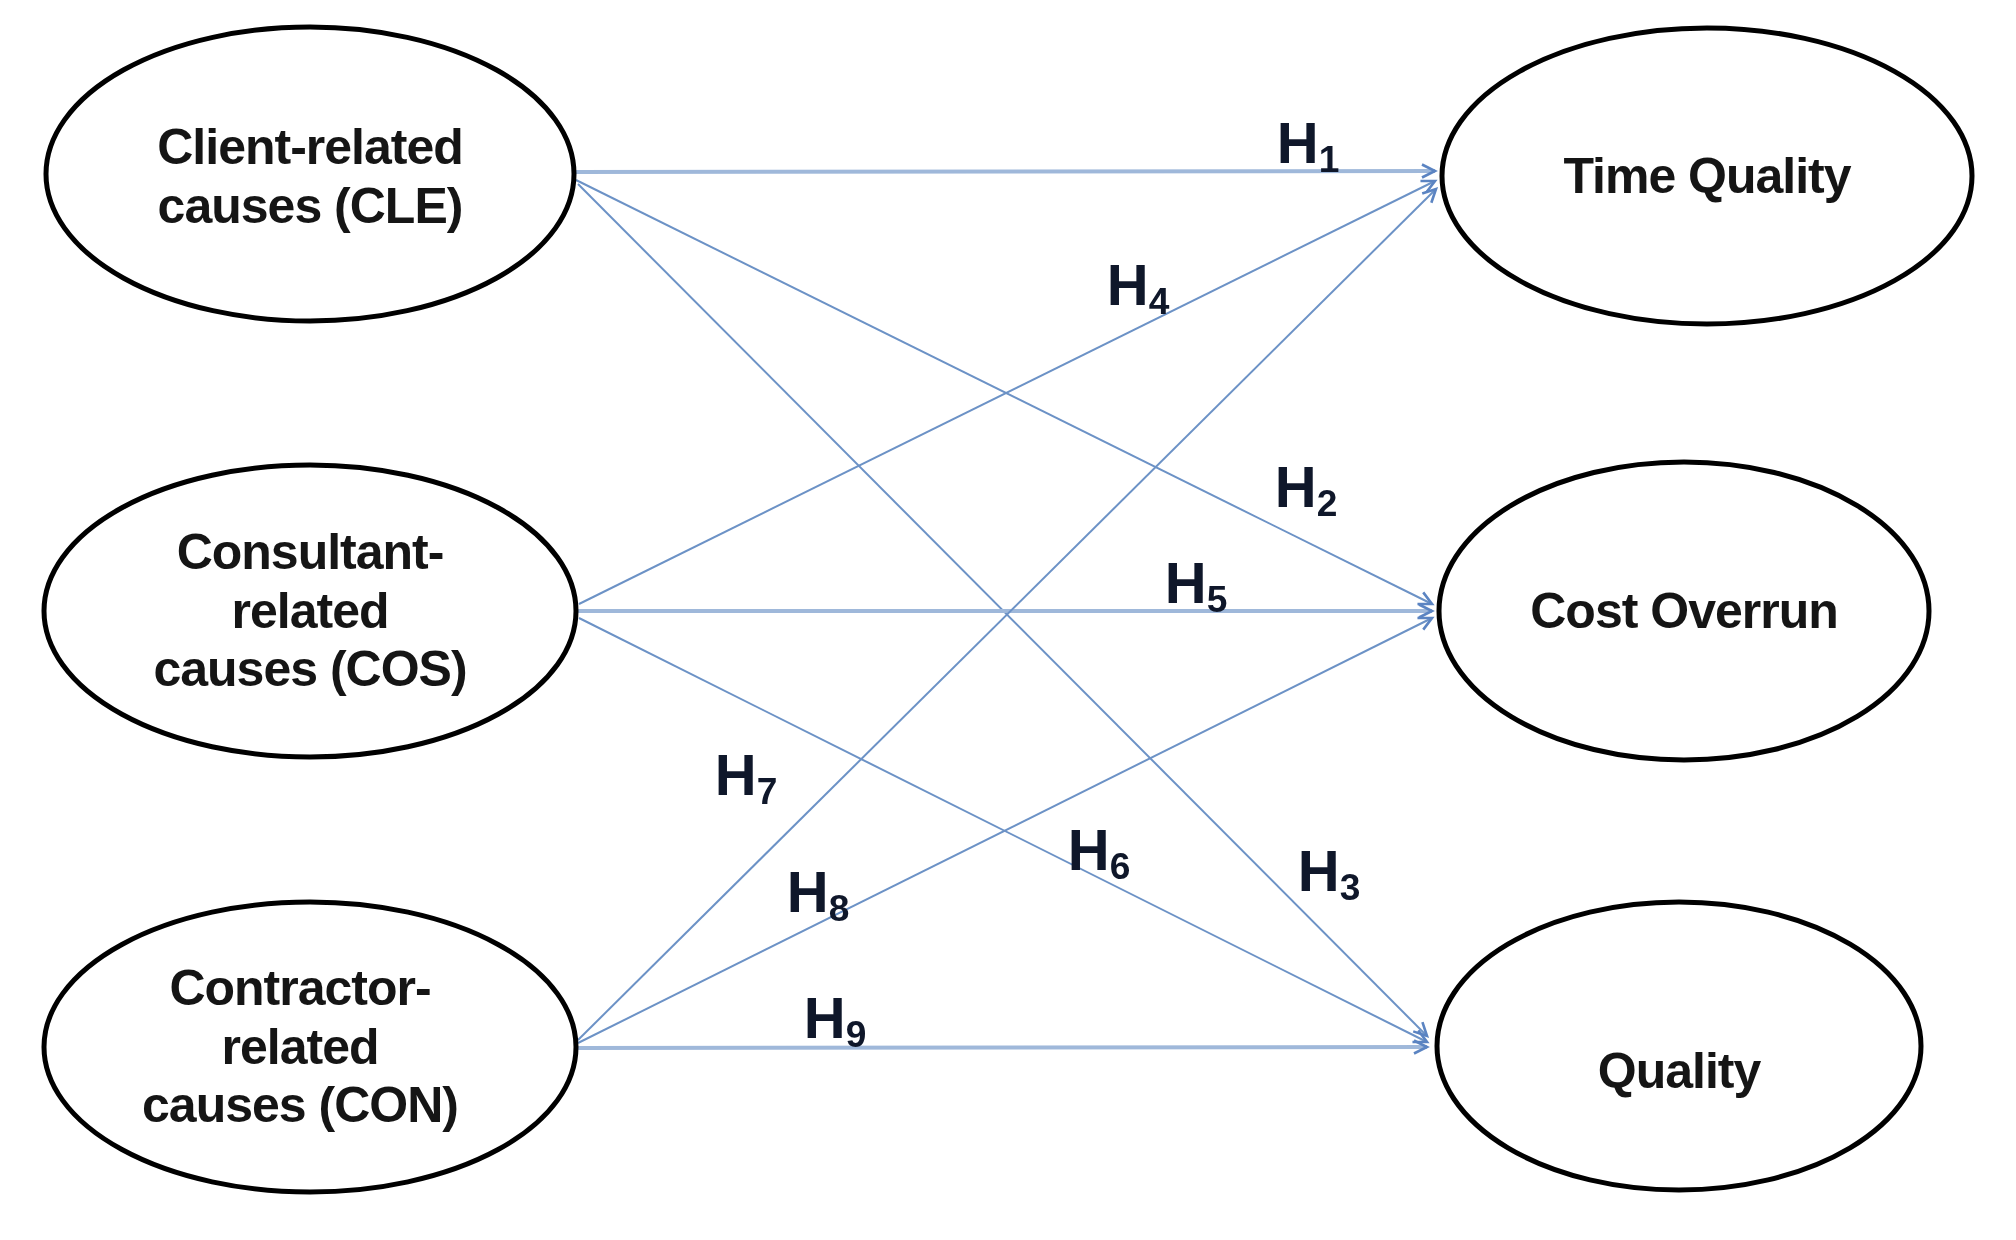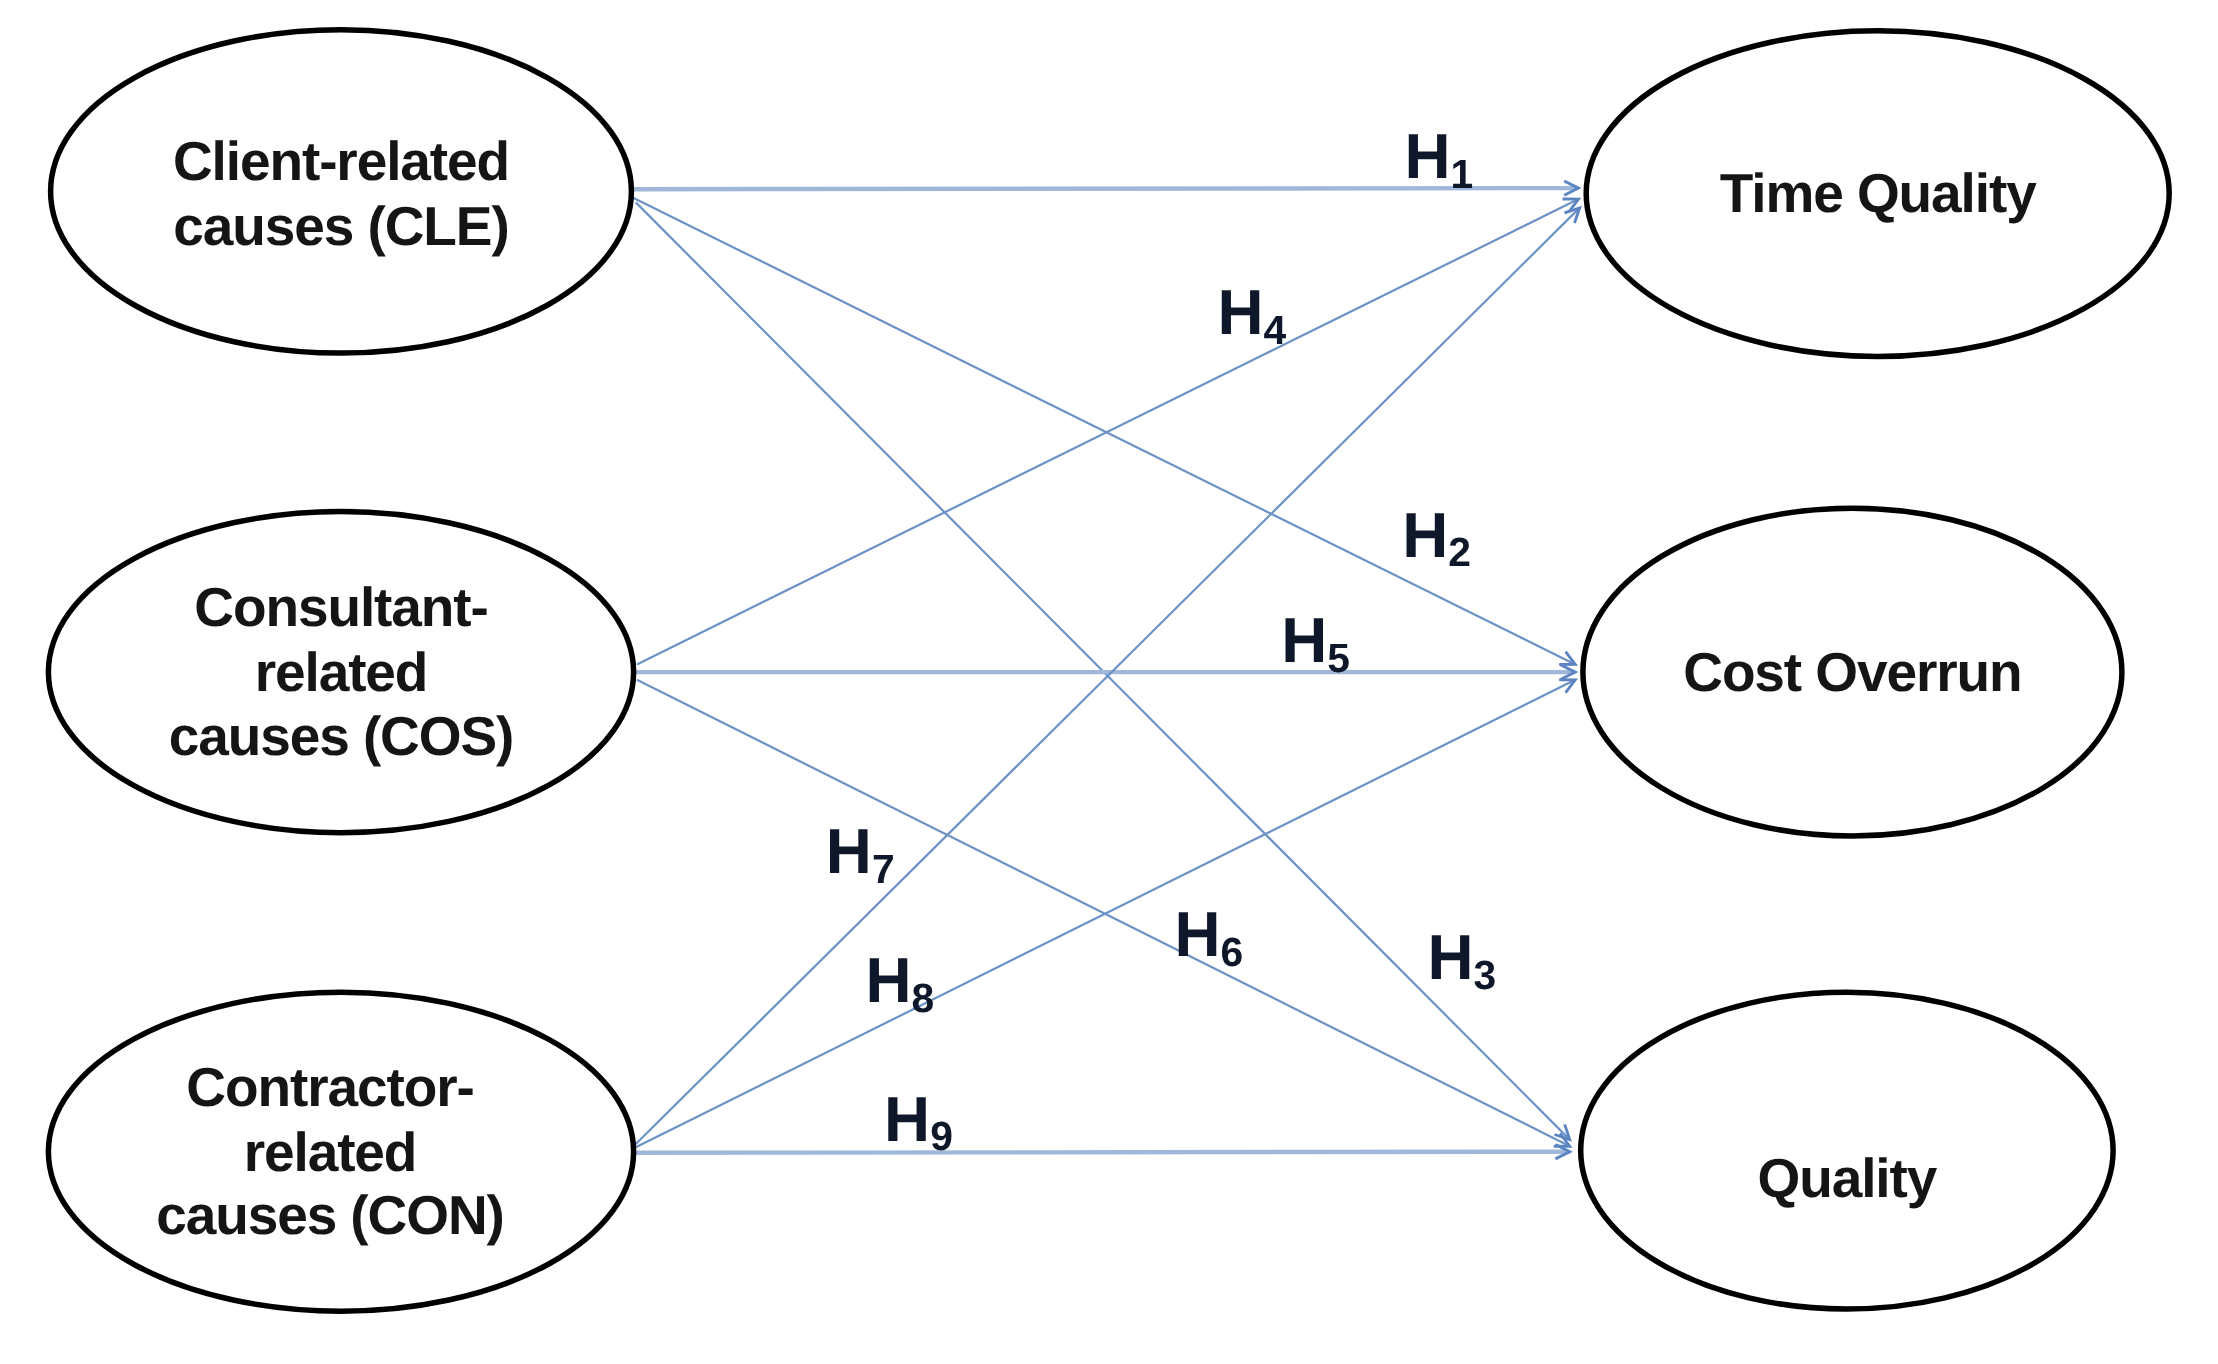--- a/index.html
+++ b/index.html
@@ -113,21 +113,21 @@
   </div>
   <div class="hlabel" style="left:1138px; top:285px;">
     <span>H</span><sub>4</sub>
   </div>
   <div class="hlabel" style="left:1196px; top:583px;">
     <span>H</span><sub>5</sub>
   </div>
   <div class="hlabel" style="left:1099px; top:850px;">
     <span>H</span><sub>6</sub>
   </div>
-  <div class="hlabel" style="left:782px; top:775px;text-align:center;">
+  <div class="hlabel" style="left:746px; top:775px;text-align:center;">
     <span>H</span><sub>7</sub>
   </div>
   <div class="hlabel" style="left:818px; top:892px;">
     <span>H</span><sub>8</sub>
   </div>
   <div class="hlabel" style="left:835px; top:1018px;">
     <span>H</span><sub>9</sub>
   </div>
 
 </div>

